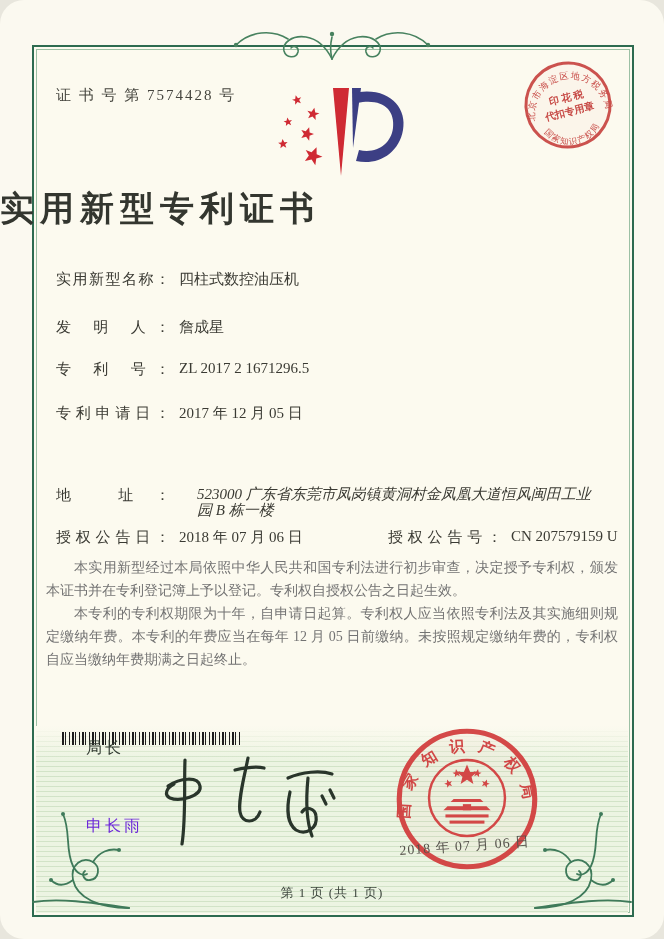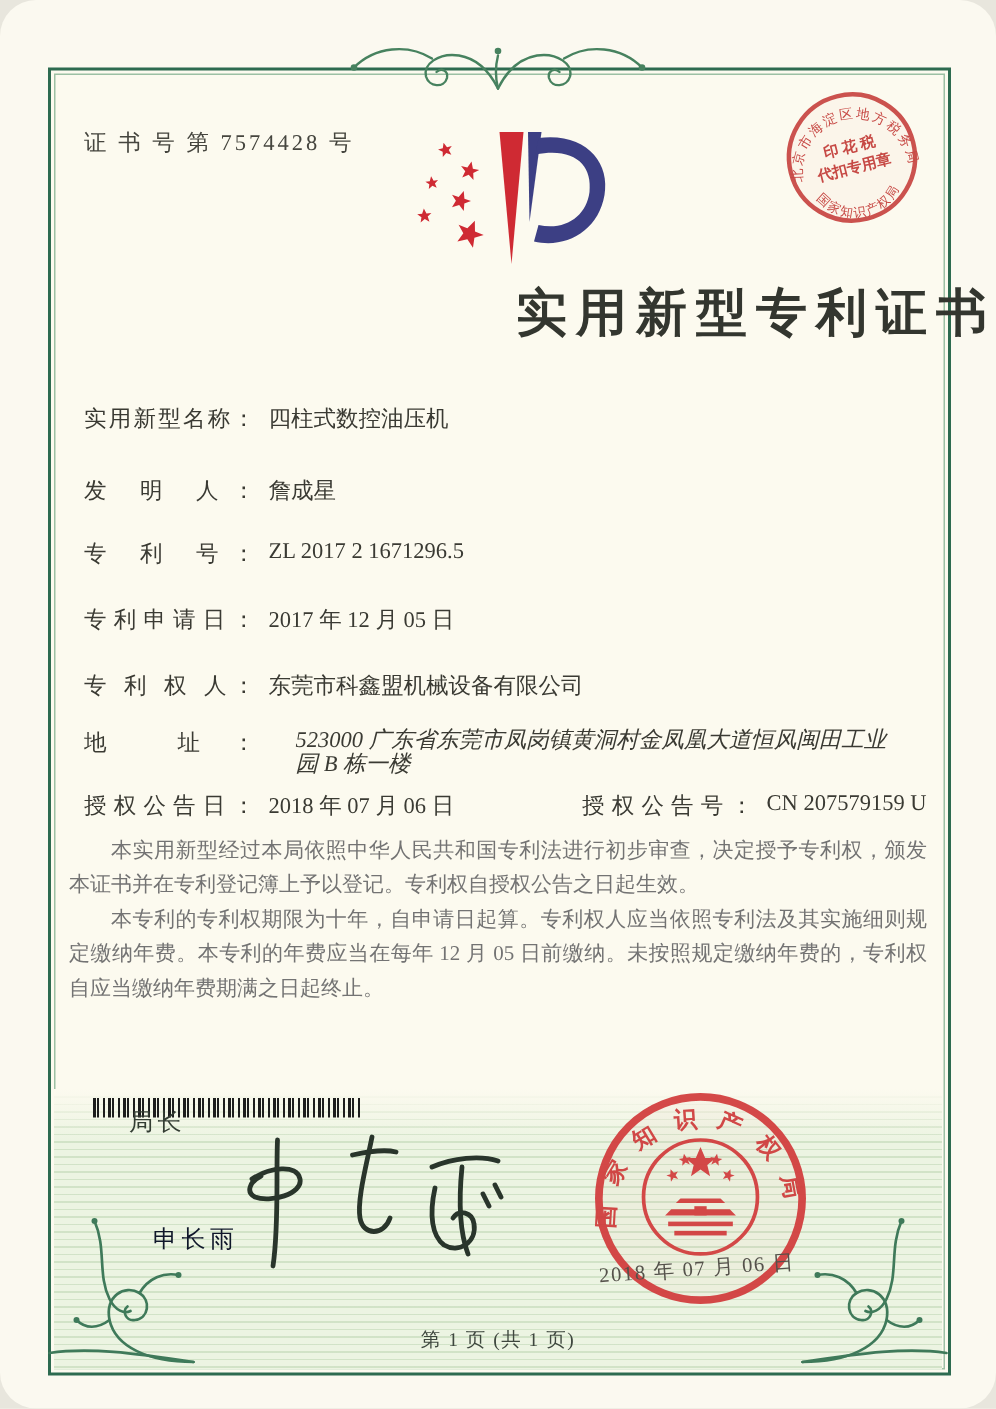--- a/index.html
+++ b/index.html
@@ -9,35 +9,35 @@
     font-family:"Liberation Serif","DejaVu Serif",serif;color:#3a3a33;border-radius:24px;
   }
   .frame{position:absolute;left:32px;top:45px;width:598px;height:868px;
     border:2px solid #2d6b50;background:#fcfaef;}
   .frame-inner{position:absolute;inset:2px;border:1px solid #9cc0a4;}
   .green-band{position:absolute;left:36px;top:726px;width:592px;height:187px;
     background:repeating-linear-gradient(180deg,rgba(116,166,104,0.22) 0 1px,rgba(236,244,226,0.9) 1px 5px),#ecf4e2;}
   .band-fade{position:absolute;left:36px;top:726px;width:592px;height:34px;
     background:linear-gradient(180deg,#fcfaef 0%,rgba(252,250,239,0) 100%);}
   .cert-no{position:absolute;left:56px;top:86px;font-size:15px;letter-spacing:2px;color:#45453e;}
-  .title{position:absolute;left:0;top:186px;width:100%;text-align:right;
+  .title{position:absolute;left:0;top:186px;width:100%;text-align:left;
     font-size:34px;font-weight:700;letter-spacing:6px;color:#33362f;}
   .field-row{position:absolute;left:56px;font-size:15px;color:#3a3a33;white-space:nowrap;}
   .flabel{display:inline-block;width:114px;text-align:justify;text-align-last:justify;vertical-align:top;}
   .fvalue{margin-left:9px;vertical-align:top;}
   .fvalue-wrap{display:inline-block;margin-left:27px;width:408px;white-space:normal;
     line-height:16px;vertical-align:top;font-style:italic;}
   .field-pair-right{position:absolute;left:332px;top:0;}
   .paras{position:absolute;left:46px;top:556px;width:572px;font-size:14px;
     line-height:23px;text-align:justify;color:#737373;}
   .paras p{margin:0;text-indent:2em;}
   .barcode{position:absolute;left:62px;top:732px;width:178px;height:13px;
     background:repeating-linear-gradient(90deg,#1d1d1d 0 2px,transparent 2px 3px,#1d1d1d 3px 4px,transparent 4px 7px,#1d1d1d 7px 8px,transparent 8px 10px);}
   .director-title{position:absolute;left:86px;top:738px;font-size:16px;letter-spacing:3px;color:#333d33;}
-  .director-name{position:absolute;left:102px;top:816px;font-size:16px;letter-spacing:3px;color:#0f172a;text-align:right;}
+  .director-name{position:absolute;left:86px;top:816px;font-size:16px;letter-spacing:3px;color:#6d28d9;text-align:right;}
   .sig-svg{position:absolute;left:140px;top:748px;}
   .seal-svg{position:absolute;left:390px;top:722px;opacity:.93;}
   .stamp-svg{position:absolute;left:520px;top:57px;transform:rotate(-14deg);opacity:.95;}
   .logo-svg{position:absolute;left:255px;top:84px;}
   .top-ornament{position:absolute;left:222px;top:25px;}
   .corner-bl{position:absolute;left:29px;top:812px;}
   .corner-br{position:absolute;left:525px;top:812px;transform:scaleX(-1);}
   .footer{position:absolute;left:0;top:884px;width:100%;text-align:center;
     font-size:13px;letter-spacing:1px;color:#3e473e;}
 </style>
@@ -134,23 +134,20 @@
     <span class="flabel">发 明 人：</span><span class="fvalue">詹成星</span>
   </div>
   <div class="field-row" style="top:270px">
     <span class="flabel">实用新型名称：</span><span class="fvalue">四柱式数控油压机</span>
   </div>
   <div class="field-row" style="top:360px">
     <span class="flabel">专 利 号：</span><span class="fvalue">ZL 2017 2 1671296.5</span>
   </div>
   <div class="field-row" style="top:404px">
     <span class="flabel">专利申请日：</span><span class="fvalue">2017 年 12 月 05 日</span>
-  </div>
-  <div class="field-row" style="top:448px">
-    <span class="flabel">专 利 权 人：</span><span class="fvalue">东莞市科鑫盟机械设备有限公司</span>
   </div>
   <div class="field-row" style="top:486px">
     <span class="flabel">地 址：</span><span class="fvalue-wrap">523000 广东省东莞市凤岗镇黄洞村金凤凰大道恒风闽田工业园 B 栋一楼</span>
   </div>
   <div class="field-row" style="top:528px">
     <span class="flabel">授权公告日：</span><span class="fvalue">2018 年 07 月 06 日</span>
     <span class="field-pair-right">
       <span class="flabel">授权公告号：</span><span class="fvalue">CN 207579159 U</span>
     </span>
   </div>

